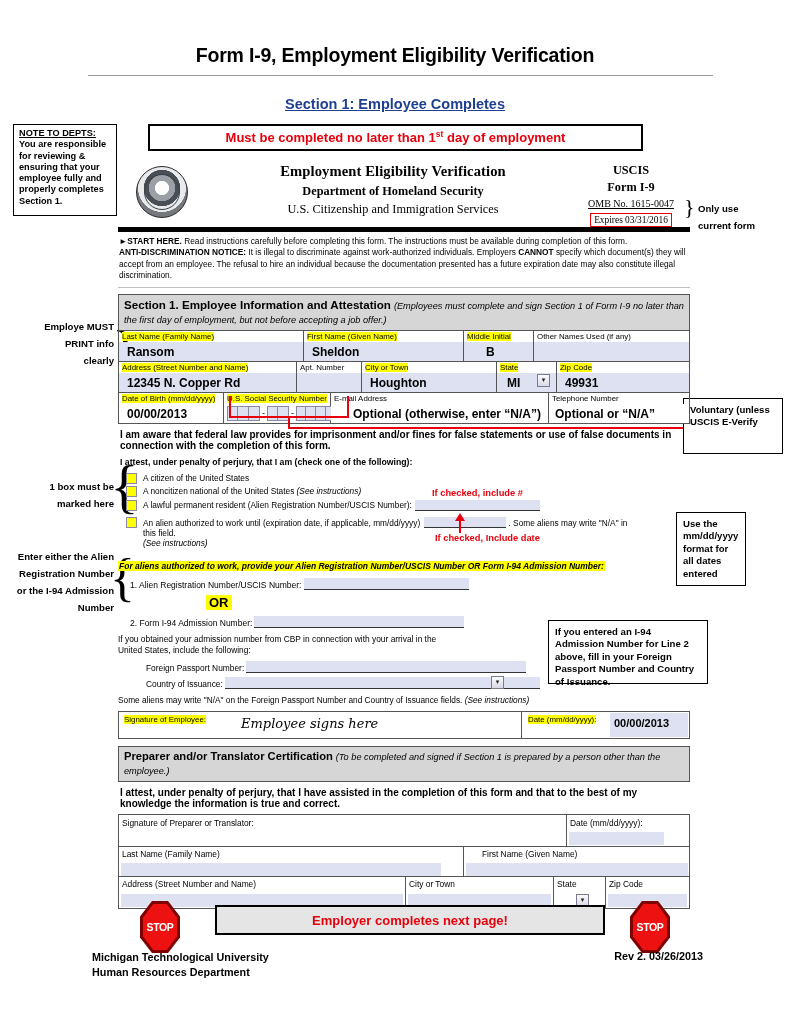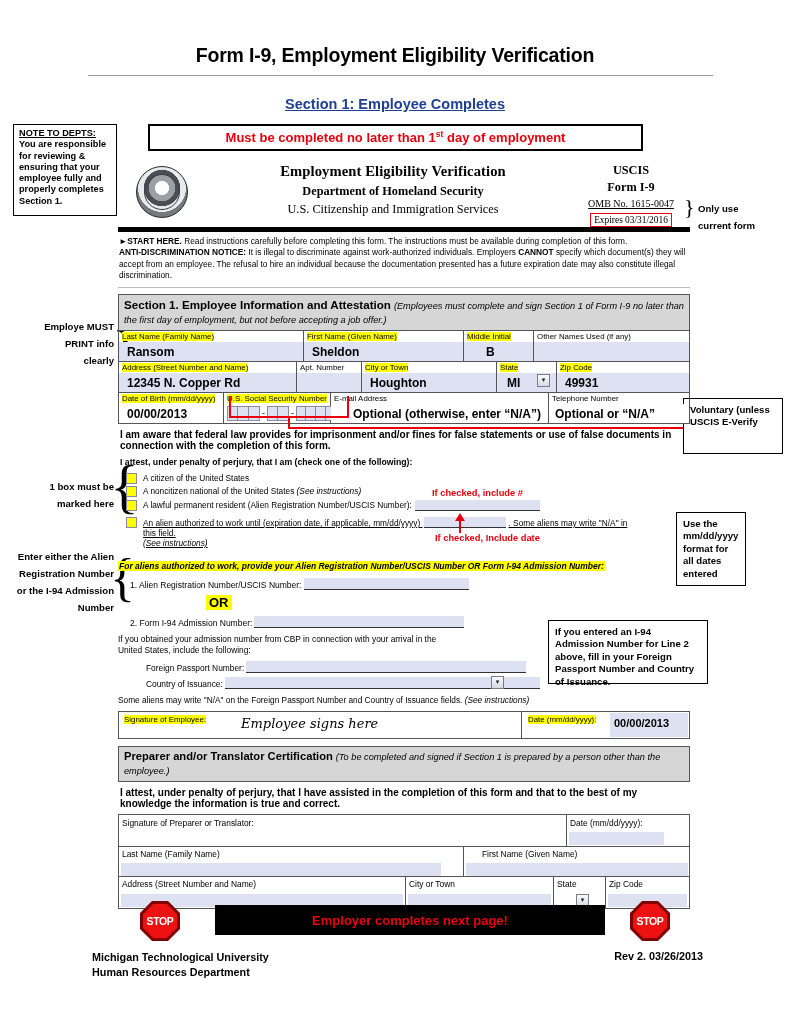--- a/index.html
+++ b/index.html
@@ -146,35 +146,35 @@
 
   .dd-arrow {
     position:absolute; width:13px; height:13px; border:1px solid #7b7b8d;
     background:linear-gradient(#fbfbfd,#d9d9e4); display:flex;
     align-items:center; justify-content:center; font-size:7px; color:#222;
   }
 
   
   .redline { position:absolute; background:#e8000d; }
   .red-txt { position:absolute; color:#e8000d; font-weight:bold; font-size:9.3px; }
-  .stop-wrap { position:absolute; width:40px; height:40px; }
+  .stop-wrap { position:absolute; width:40px; height:52px; }
   .stop-wrap .ring {
     position:absolute; inset:0; background:#7e0000;
     clip-path: polygon(30% 0,70% 0,100% 30%,100% 70%,70% 100%,30% 100%,0 70%,0 30%);
   }
   .stop-wrap .face {
     position:absolute; inset:3px; background:#ee1111; color:#fff;
     clip-path: polygon(30% 0,70% 0,100% 30%,100% 70%,70% 100%,30% 100%,0 70%,0 30%);
     display:flex; align-items:center; justify-content:center;
     font-size:10.5px; font-weight:bold; letter-spacing:-0.4px;
   }
 
   .employer-banner {
     position:absolute; left:215px; top:905px; width:390px; height:30px;
-    border:2.5px solid #000; background:#000000;
+    border:2.5px solid #000; background:#e5e5e5;
     display:flex; align-items:center; justify-content:center;
   }
   .employer-banner span { color:#e8000d; font-weight:bold; font-size:13px; }
 
   .footer-l { position:absolute; left:92px; top:950px; font-size:10.8px;
               font-weight:bold; line-height:15px; }
   .footer-r { position:absolute; right:88px; top:950px; font-size:10.8px; font-weight:bold; }
 
   .brace { position:absolute; font-size:30px; line-height:1; color:#000;
            font-family:"Liberation Serif", serif; }
@@ -333,21 +333,21 @@
       <span class="cbox"></span>
       <span><span>A noncitizen national of the United States </span><i>(See instructions)</i></span>
     </div>
     <div class="cbline">
       <span class="cbox"></span>
       <span>A lawful permanent resident (Alien Registration Number/USCIS Number):</span>
       <span class="ul-field" style="width:125px; margin-left:3px;"></span>
     </div>
     <div class="cbline" style="margin-top:6px;">
       <span class="cbox"></span>
-      <span style="max-width:495px;text-decoration:underline;">
+      <span style="max-width:495px;">
         <span>An alien authorized to work until (expiration date, if applicable, mm/dd/yyyy)</span>
         <span class="ul-field" style="width:82px; margin:0 2px;"></span><span>. Some aliens may write "N/A" in this field.</span>
         <br><i>(See instructions)</i>
       </span>
     </div>
 
     <div style="margin-top:7px;">
       <span class="alien-hl">For aliens authorized to work, provide your Alien Registration Number/USCIS Number OR Form I-94 Admission Number:</span>
     </div>
 

